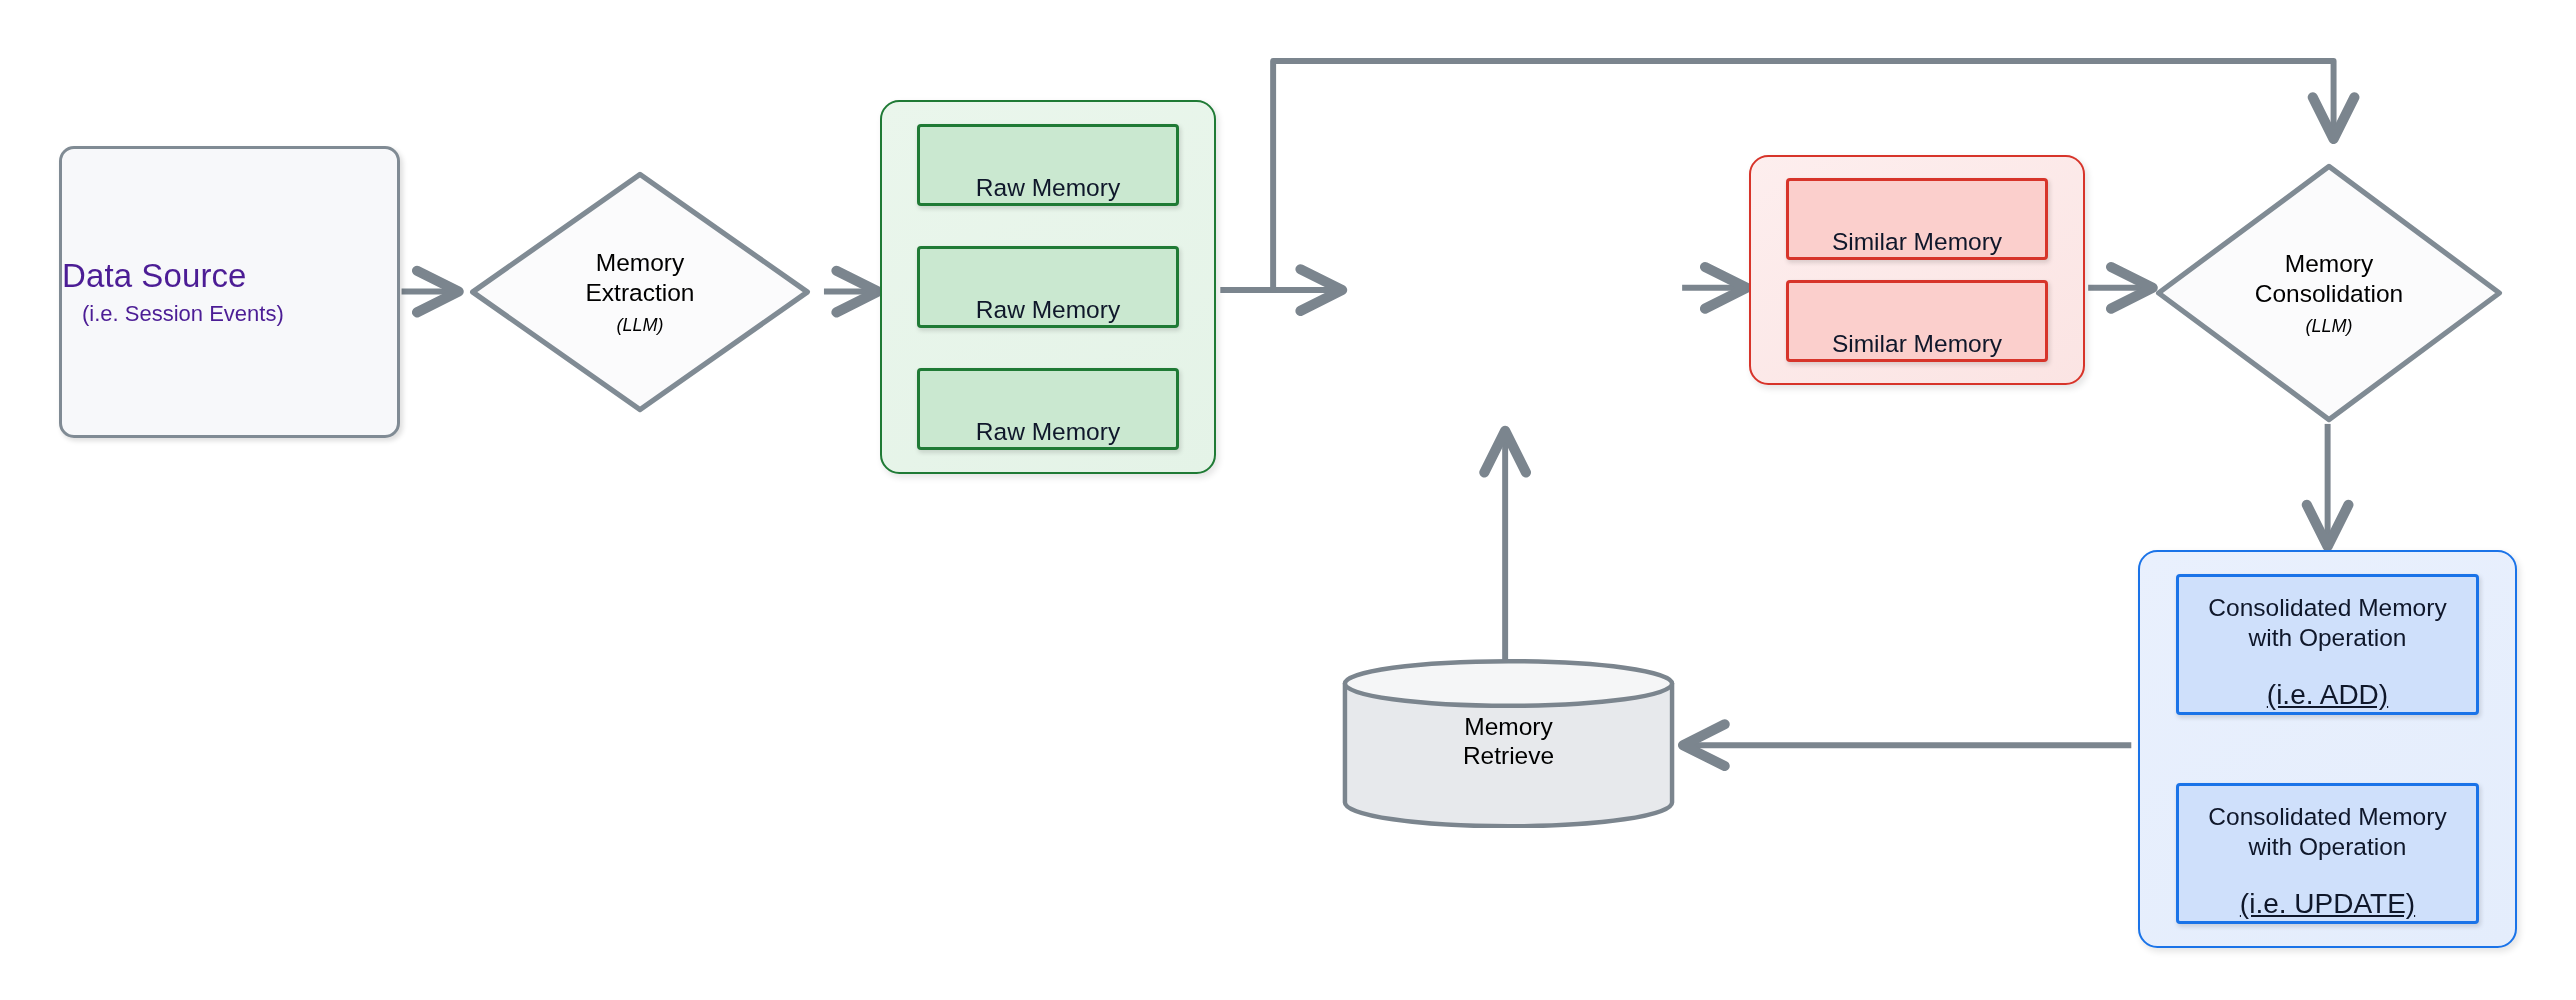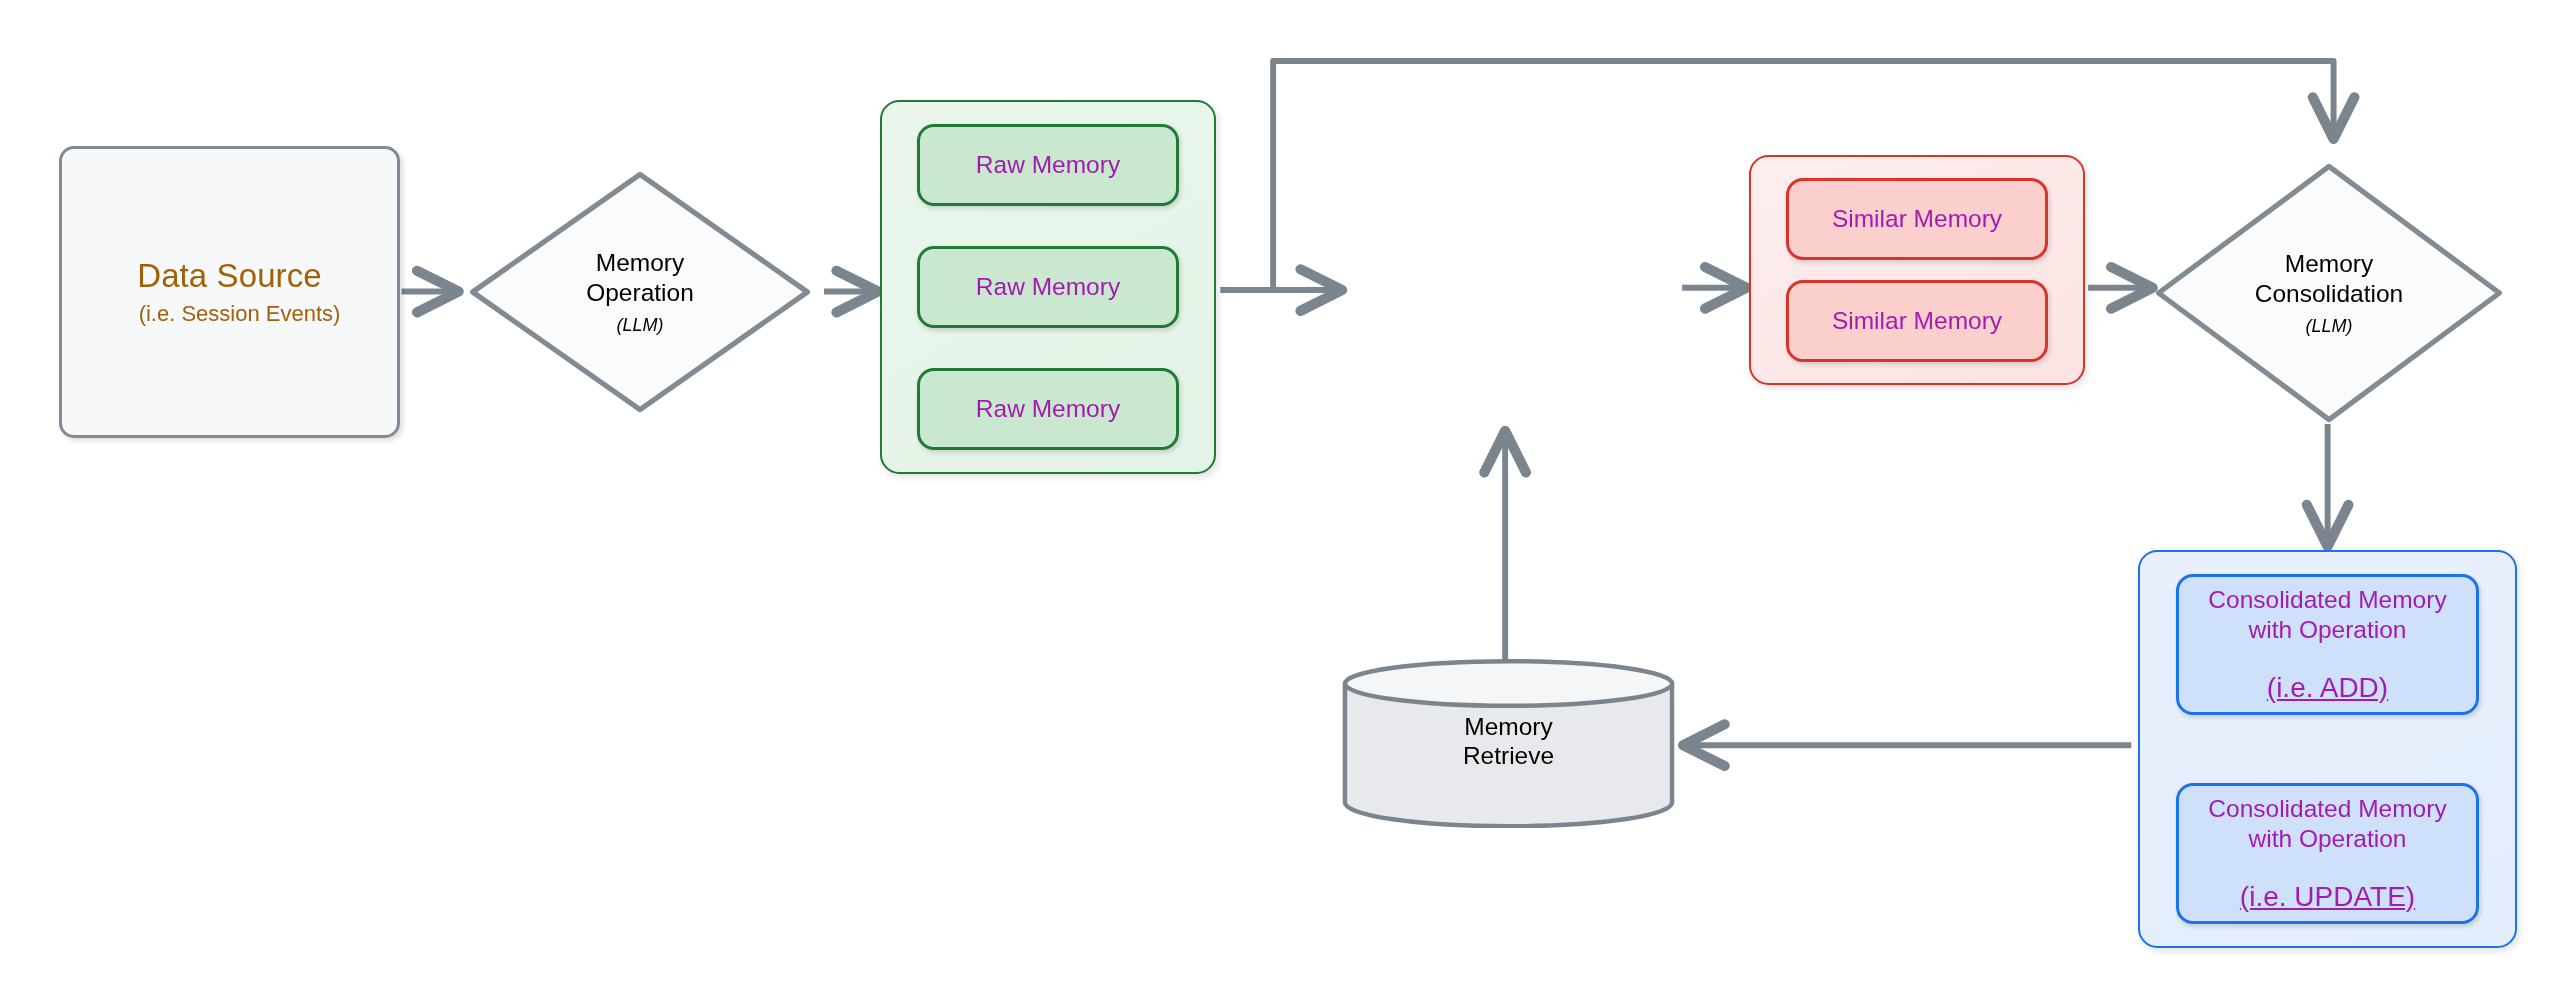--- a/index.html
+++ b/index.html
@@ -22,24 +22,24 @@
     left: 0; top: 0;
     width: 2576px;
     height: 1001px;
     pointer-events: none;
   }
   .node {
     position: absolute;
     box-sizing: border-box;
     display: flex;
     flex-direction: column;
-    align-items: center;
+    align-items: flex-start;
     justify-content: center;
     text-align: center;
-    color: #a16207;
+    color: #4c1d95;
   }
 
   
   .box-plain {
     background: #f7f8fa;
     border: 3.7px solid #808b94;
     border-radius: 15px;
     box-shadow: 2.2px 3px 5.2px rgba(0,0,0,0.13);
   }
   .title-lg { font-size: 33px; letter-spacing: 0.1px; line-height: 1.15; }
@@ -94,24 +94,24 @@
     border: 2.2px solid #1a73e8;
     box-shadow: 2.2px 3.7px 6.7px rgba(0,0,0,0.10);
     gap: 24px;
   }
 
   .chip {
     box-sizing: border-box;
     display: flex;
     flex-direction: column;
     align-items: center;
-    justify-content: center;
-    text-align: center;
-    border-radius: 17px;
-    color: #a21caf;
+    justify-content: flex-end;
+    text-align: center;
+    border-radius: 4px;
+    color: #0f172a;
     box-shadow: 1.5px 2.2px 4.5px rgba(0,0,0,0.13);
   }
   .chip-green {
     background: #cae8d0;
     border: 3.7px solid #1f7a35;
   }
   .chip-red {
     background: #fbcfcc;
     border: 3.7px solid #d7342a;
   }
@@ -189,21 +189,21 @@
     <div class="title-lg">Data Source</div>
     <div class="title-sm gap6">(i.e. Session Events)</div>
   </div>
 
   <div class="diamond-wrap" style="left:468px; top:170px; width:344px; height:244px;">
     <svg width="344" height="244" viewBox="0 0 462 328" xmlns="http://www.w3.org/2000/svg">
       <path d="M231,6 L456,164 L231,322 L6,164 Z" fill="#fbfbfc" stroke="#808b94" stroke-width="7" stroke-linejoin="round"></path>
     </svg>
     <div class="diamond-label">
       <div class="dlabel-main">Memory</div>
-      <div class="dlabel-main">Operation</div>
+      <div class="dlabel-main">Extraction</div>
       <div class="dlabel-sub">(LLM)</div>
     </div>
   </div>
 
   <div class="group group-green" style="left:880px; top:100px; width:336px; height:374px; padding:22px 0;">
     <div class="chip chip-green" style="width:262px; height:82px;">
       <span class="chip-label">Raw Memory</span>
     </div>
     <div class="chip chip-green" style="width:262px; height:82px;">
       <span class="chip-label">Raw Memory</span>

